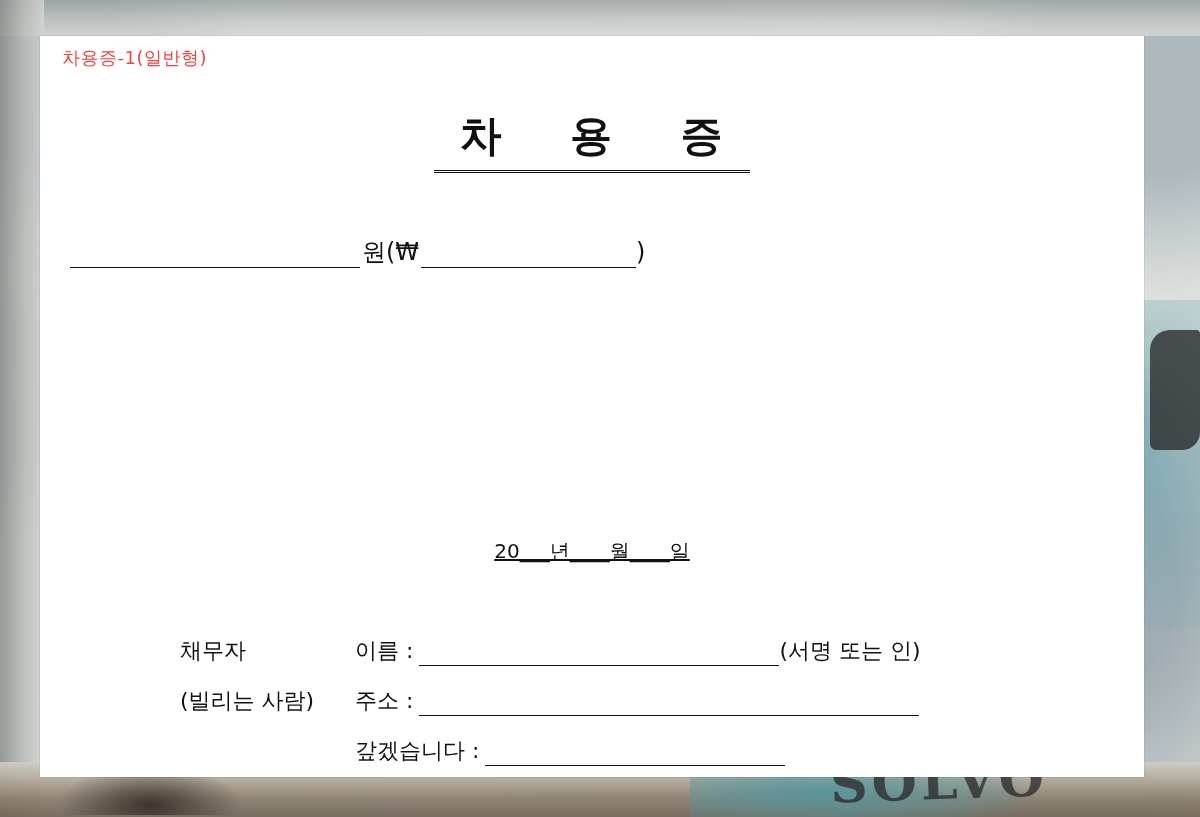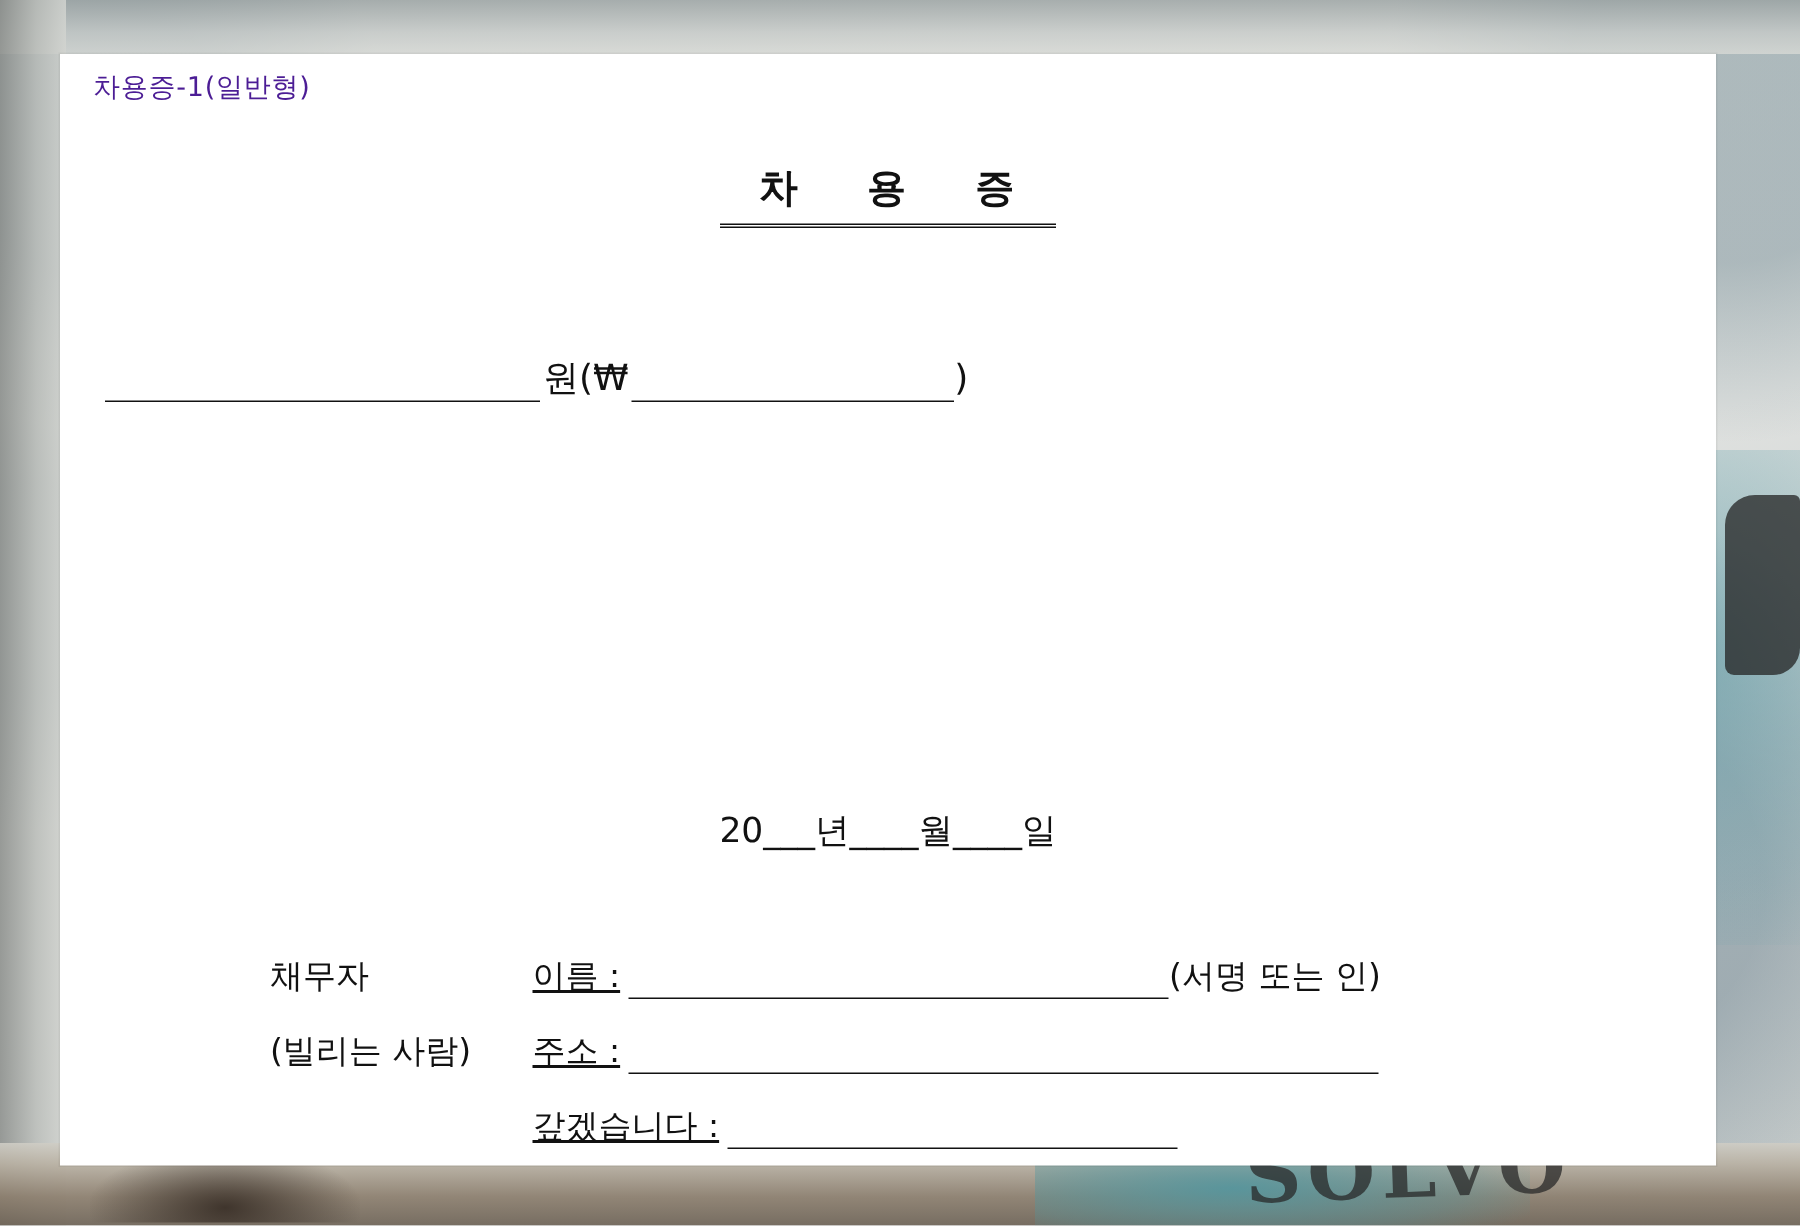--- a/index.html
+++ b/index.html
@@ -108,35 +108,35 @@
     color: #111;
   }
 
   
   .form-code {
     position: absolute;
     left: 22px;
     top: 10px;
     font-size: 18px;
     letter-spacing: 0.5px;
-    color: #4c1d95;
+    color: #ef4444;
     white-space: nowrap;
   }
 
   
   .doc-title-wrap {
     position: absolute;
     left: 0;
     top: 72px;
     width: 100%;
     text-align: center;
   }
   .doc-title {
     display: inline-block;
-    font-size: 26px;
+    font-size: 42px;
     font-weight: 700;
     letter-spacing: 2px;
     padding: 0 26px 6px 26px;
     border-bottom: 3px double #111;
     white-space: pre;
   }
 
   
   .amount-row {
     position: absolute;
@@ -180,21 +180,22 @@
     white-space: pre-wrap;
   }
 
   
   .date-line {
     position: absolute;
     left: 0;
     top: 502px;
     width: 100%;
     text-align: center;
-    font-size: 23px;
+    font-size: 20px;
+    text-decoration: underline;
   }
 
   
   .sign-block {
     position: absolute;
     left: 140px;
     top: 600px;
     width: 900px;
     font-size: 22px;
   }
@@ -204,21 +205,20 @@
     margin-bottom: 20px;
     white-space: nowrap;
   }
   .sign-label {
     width: 175px;
     flex: 0 0 175px;
   }
   .sign-field-label {
     flex: 0 0 auto;
     margin-right: 6px;
-    text-decoration: underline;
   }
   .rule {
     display: inline-block;
     border-bottom: 1.6px solid #111;
     height: 22px;
   }
   .rule-name   { width: 360px; }
   .rule-addr   { width: 500px; }
   .rule-rrn    { width: 300px; }
   .sign-tail {

